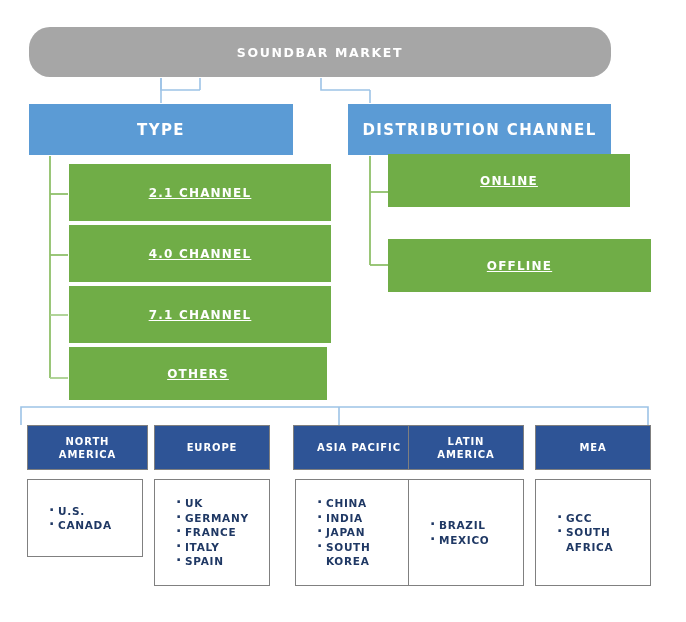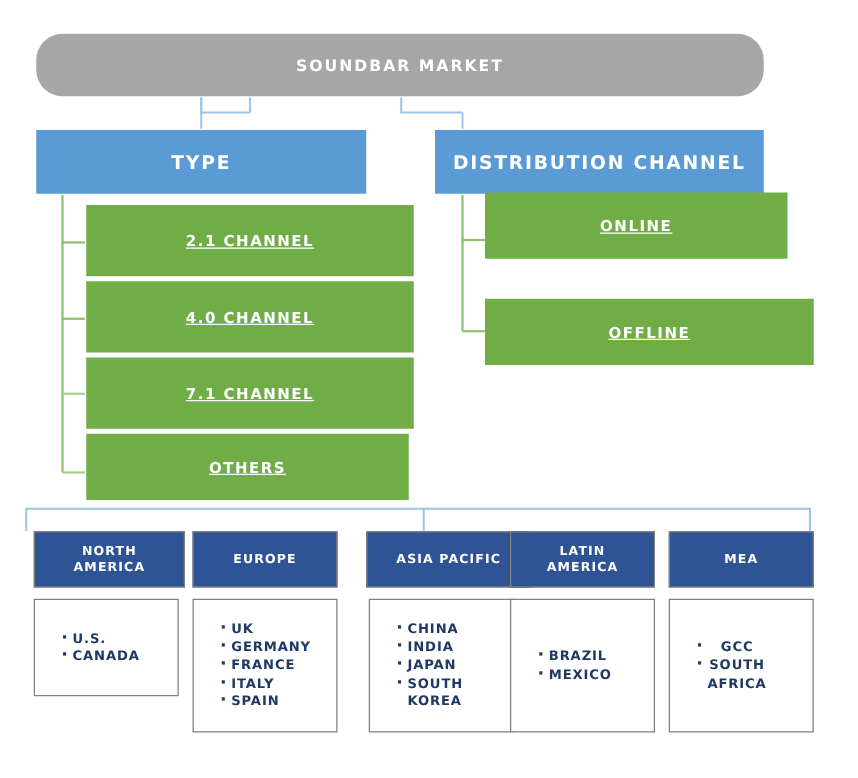--- a/index.html
+++ b/index.html
@@ -195,21 +195,21 @@
         <li>SOUTH
 KOREA</li>
       </ul>
   </div>
   <div class="region-list" style="left:408px; top:479px; width:116px; height:107px;">
     <ul>
         <li>BRAZIL</li>
         <li>MEXICO</li>
       </ul>
   </div>
-  <div class="region-list" style="left:535px; top:479px; width:116px; height:107px;text-align:center;">
+  <div class="region-list" style="left:535px; top:479px; width:116px; height:107px;">
     <ul>
         <li>GCC</li>
         <li>SOUTH
 AFRICA</li>
       </ul>
   </div>
 
 </div>
 
 </body></html>

